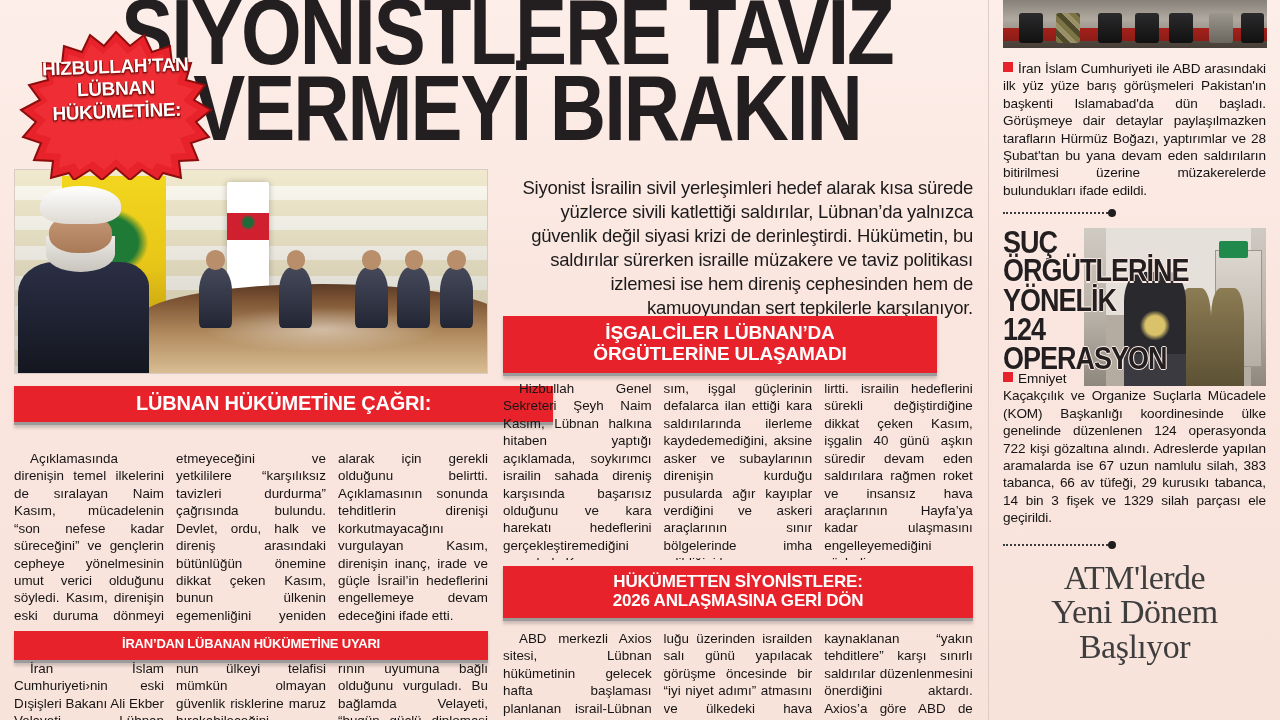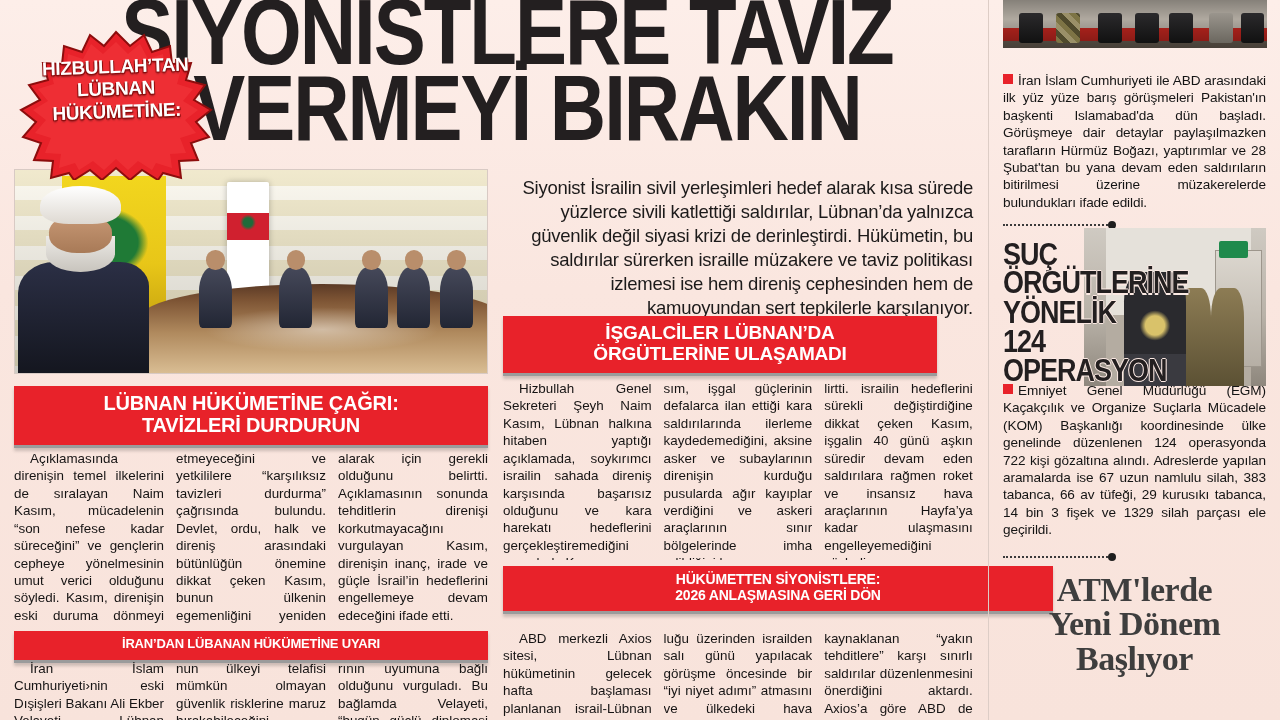--- a/index.html
+++ b/index.html
@@ -166,24 +166,24 @@
     text-align: center;
     font-weight: 700;
     padding: 6px 8px 8px 8px;
     line-height: 1.12;
     letter-spacing: -0.2px;
     box-shadow: 0 3px 3px rgba(0,0,0,.18);
     border-bottom: 3px solid #9b9b9b;
   }
   .banner span { display:block; }
 
-  .h-left-1 { position:absolute; left:14px; top:378px; width:474px; font-size:20px; }
+  .h-left-1 { position:absolute; left:14px; top:378px; width:539px; font-size:20px; }
   .h-left-2 { position:absolute; left:14px; top:623px; width:474px; font-size:13px; }
   .h-mid-1  { position:absolute; left:503px; top:308px; width:434px; font-size:19px; }
-  .h-mid-2  { position:absolute; left:503px; top:558px; width:550px; font-size:14px; }
+  .h-mid-2  { position:absolute; left:503px; top:558px; width:470px; font-size:17px; }
 
   
   .cols {
     position: absolute;
     display: flex;
     gap: 12px;
   }
   .cols .col {
     font-family: "Liberation Sans", sans-serif;
     font-size: 13.4px;
@@ -237,21 +237,21 @@
   .sb-photo-1 .leg.camo {
     background: repeating-linear-gradient(45deg,#7d7445 0 5px,#4f4a2c 5px 10px,#9a9068 10px 15px);
   }
   .sb-photo-1 .leg.grey { background: linear-gradient(180deg,#9a958d,#6b675f); }
 
   .sb-para {
     font-size: 13.6px;
     line-height: 1.28;
     color: #141414;
     text-align: justify;
-    margin-top: 24px;
+    margin-top: 12px;
     letter-spacing: -0.1px;
   }
   .sq {
     display:inline-block;
     width:10px;height:10px;
     background:#e8222a;
     margin-right:5px;
     vertical-align: 1px;
   }
   .dotrule {
@@ -319,21 +319,21 @@
   }
   .sb-photo-2 .officer:after{
     content:""; position:absolute; left:24%; top:30%; width:52%; height:34%;
     background: radial-gradient(circle,#d9c26a 0 38%, rgba(217,194,106,0) 60%);
     border-radius:50%;
   }
 
   .atm-headline {
     text-align:center;
     font-family: "Liberation Serif", serif;
-    font-weight: 700;
+    font-weight: 400;
     color: #3e3e3e;
     font-size: 34px;
     line-height: 1.02;
     letter-spacing: -0.5px;
   }
   .atm-headline span{ display:block; }
 </style>
 </head>
 <body>
 
@@ -373,21 +373,20 @@
         <div class="lp-beard"></div>
         <div class="lp-face"></div>
         <div class="lp-turban"></div>
       </div>
     </div>
 
     <div class="intro">Siyonist İsrailin sivil yerleşimleri hedef alarak kısa sürede yüzlerce sivili katlettiği saldırılar, Lübnan’da yalnızca güvenlik değil siyasi krizi de derinleştirdi. Hükümetin, bu saldırılar sürerken israille müzakere ve taviz politikası izlemesi ise hem direniş cephesinden hem de kamuoyundan sert tepkilerle karşılanıyor.</div>
 
     <div class="banner h-left-1">
       <span>LÜBNAN HÜKÜMETİNE ÇAĞRI:</span>
-      <span>TAVİZLERİ DURDURUN</span>
     </div>
     <div class="cols body-left-1">
       <div class="col">
           <p class="ind">Açıklamasında direnişin temel ilkelerini de sıralayan Naim Kasım, mücadelenin “son nefese kadar süreceğini” ve gençlerin cepheye yönelmesinin umut verici olduğunu söyledi. Kasım, direnişin eski duruma dönmeyi kabul</p>
         </div>
       <div class="col">
           <p>etmeyeceğini ve yetkililere “karşılıksız tavizleri durdurma” çağrısında bulundu. Devlet, ordu, halk ve direniş arasındaki bütünlüğün önemine dikkat çeken Kasım, bunun ülkenin egemenliğini yeniden tesis etmek ve işgali sona er-</p>
         </div>
       <div class="col">
           <p>alarak için gerekli olduğunu belirtti. Açıklamasının sonunda tehditlerin direnişi korkutmayacağını vurgulayan Kasım, direnişin inanç, irade ve güçle İsrail’in hedeflerini engellemeye devam edeceğini ifade etti.</p>

